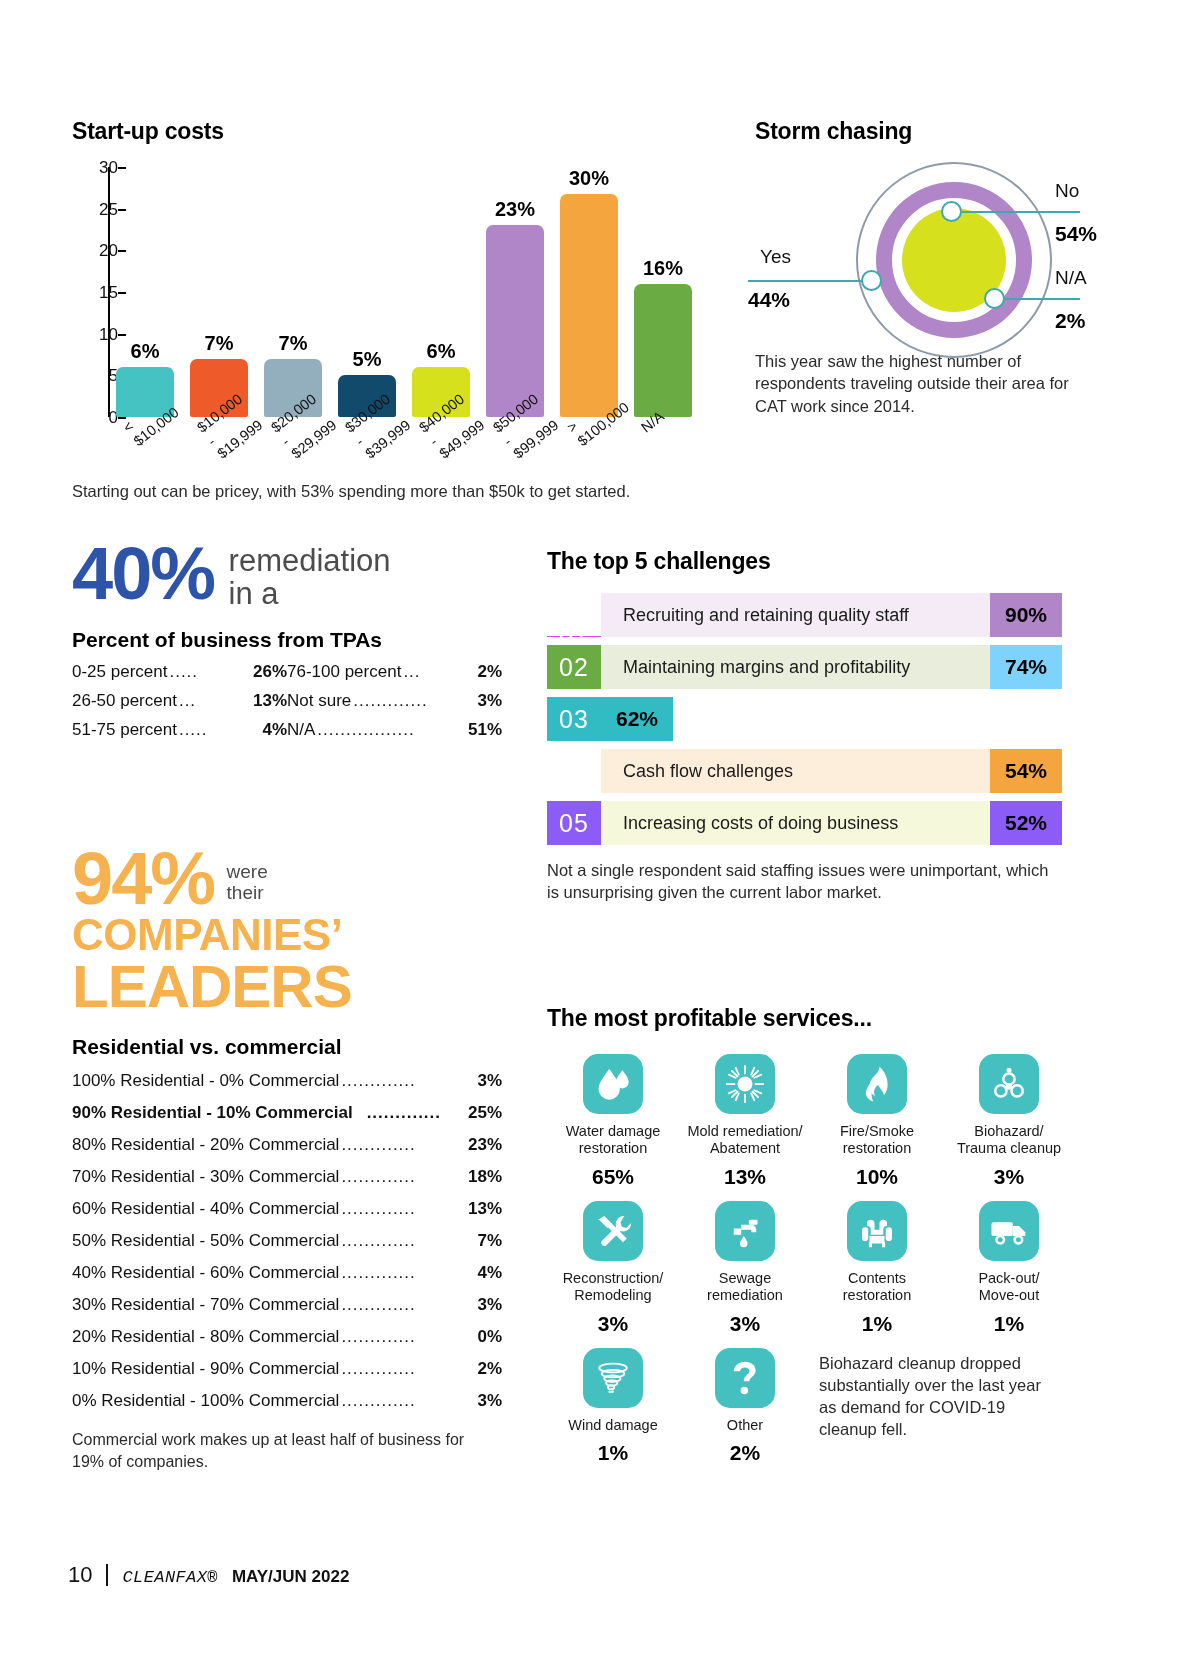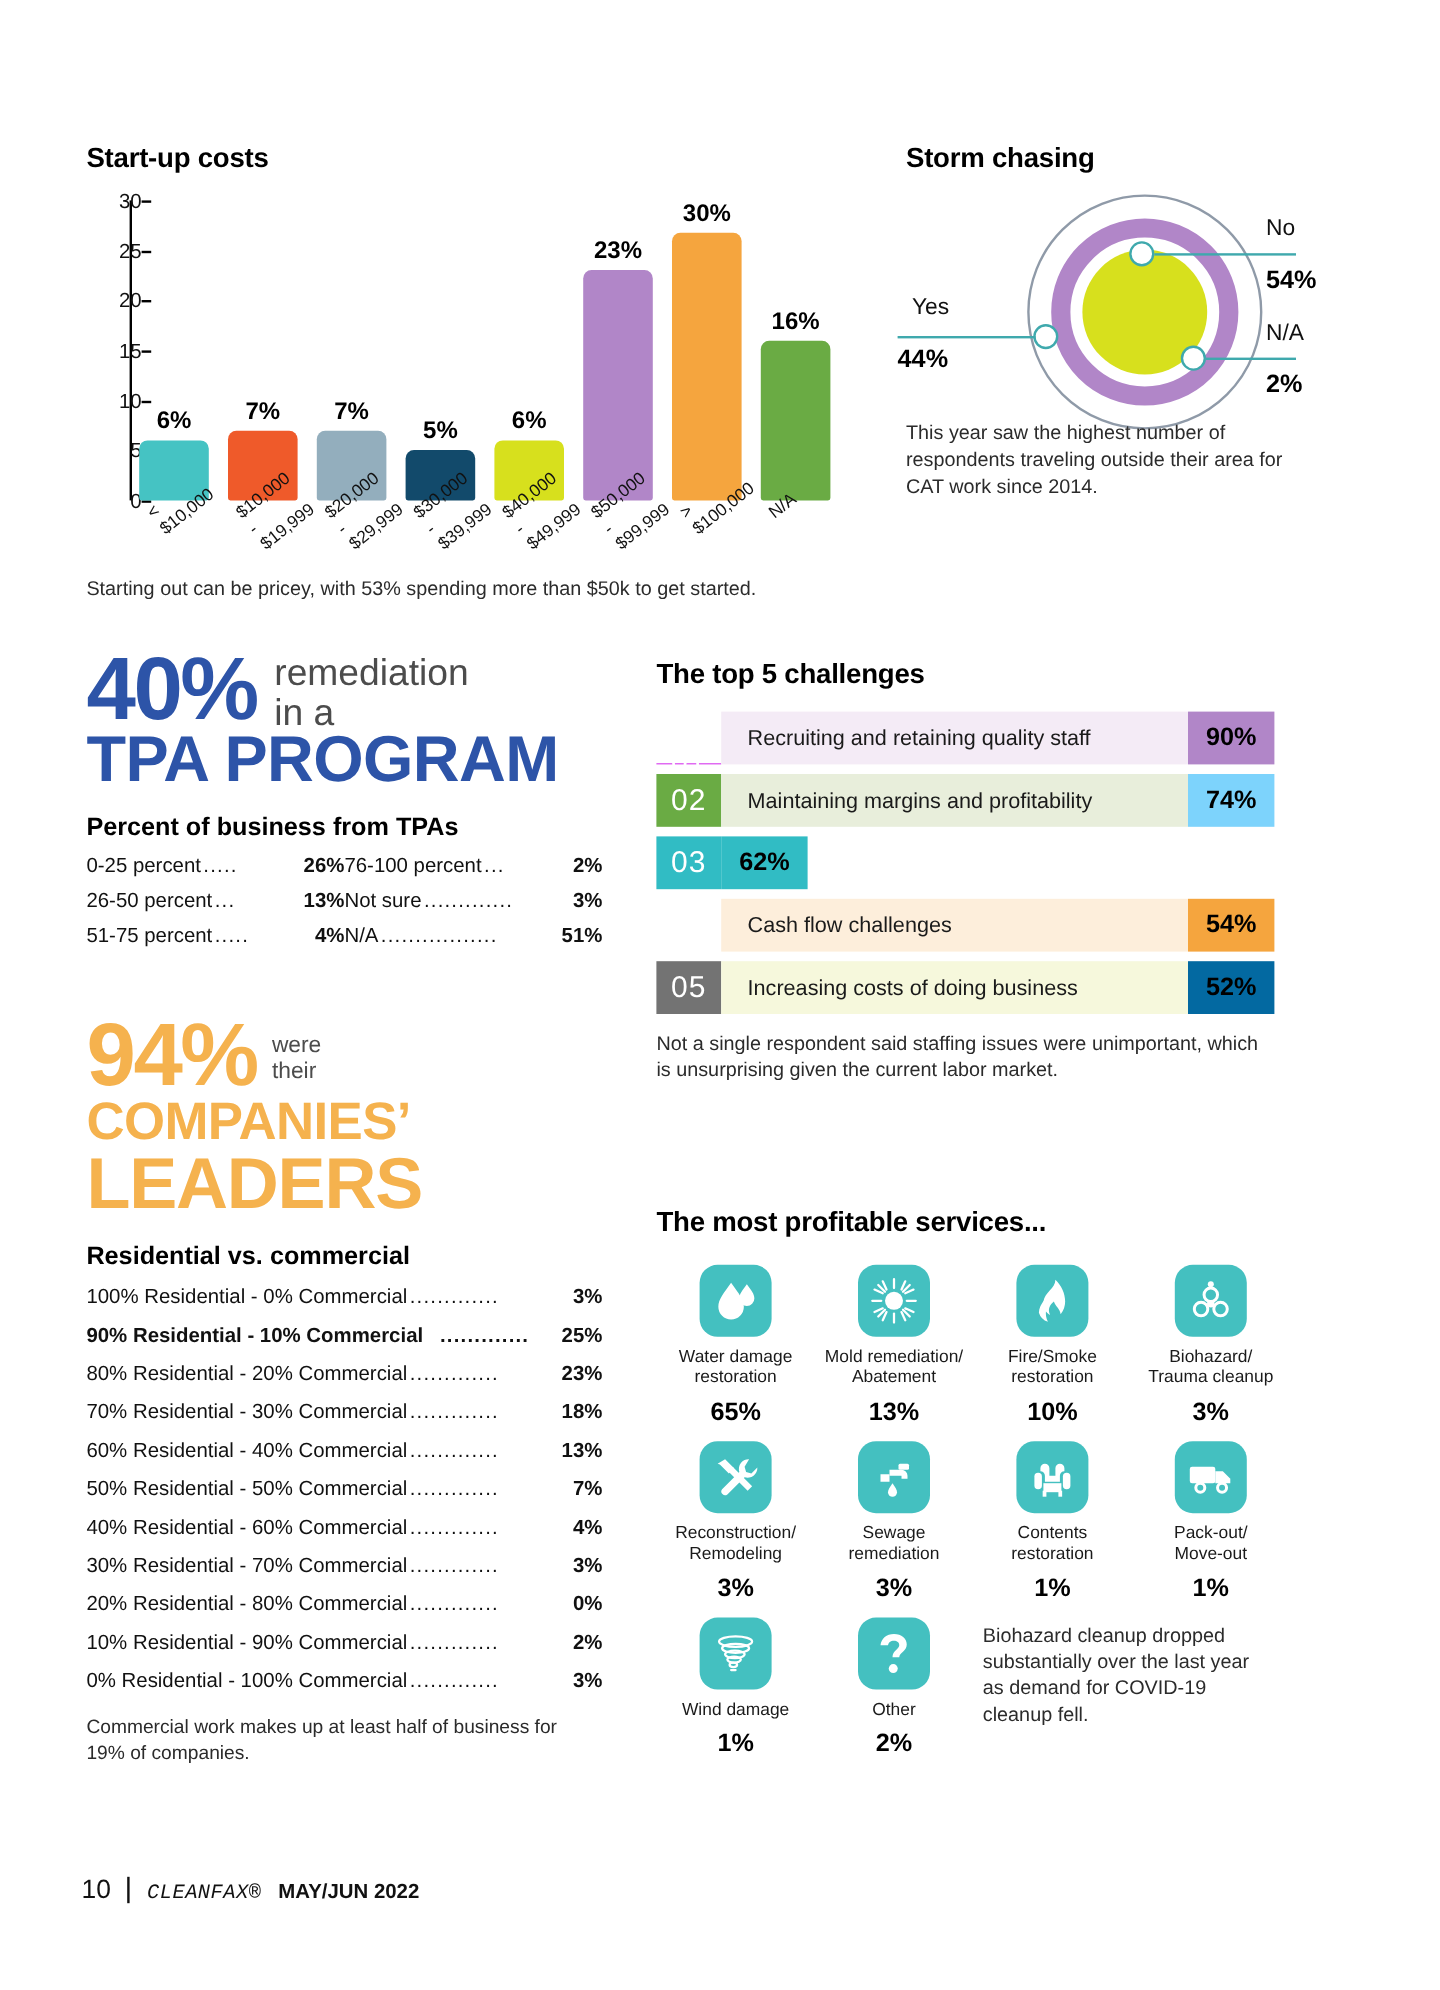--- a/index.html
+++ b/index.html
@@ -281,21 +281,20 @@
   </div>
 
   <div id="tpa">
     <div>
       <span class="big-pct">40%</span>
       <span class="pct-side">
         <span class="l1">remediation</span><br>
         <span class="l2">in a</span>
       </span>
     </div>
-    <div class="tpa-prog">TPA PROGRAM</div>
     <div class="sub-head">Percent of business from TPAs</div>
     <div class="tpa-grid">
       <div class="tpa-col" id="tpa-left">
           <div class="dotrow">
             <span class="lbl">0-25 percent</span>
             <span class="dots">.....</span>
             <span class="val">26%</span>
           </div>
           <div class="dotrow">
             <span class="lbl">26-50 percent</span>
@@ -418,23 +417,23 @@
         <div class="chal-row">
           <div class="chal-num" style="background: rgb(49, 188, 196);">03</div>
           <div class="chal-val" style="background: rgb(49, 188, 196);">62%</div>
         </div>
         <div class="chal-row">
           <div class="chal-num">04</div>
           <div class="chal-txt" style="background: rgb(253, 238, 219);">Cash flow challenges</div>
           <div class="chal-val" style="background: rgb(245, 165, 62);">54%</div>
         </div>
         <div class="chal-row">
-          <div class="chal-num" style="background: #737373;">05</div>
+          <div class="chal-num" style="background: #8b5cf6;">05</div>
           <div class="chal-txt" style="background: rgb(246, 248, 220);">Increasing costs of doing business</div>
-          <div class="chal-val" style="background: #0369a1;">52%</div>
+          <div class="chal-val" style="background: #8b5cf6;">52%</div>
         </div>
       </div>
     <div class="caption">Not a single respondent said staffing issues were unimportant, which is unsurprising given the current labor market.</div>
   </div>
 
   <div id="svc">
     <div class="sect-title">The most profitable services...</div>
     <div class="svc-grid" id="svc-grid">
         <div class="svc-row">
           <div class="svc-cell">

